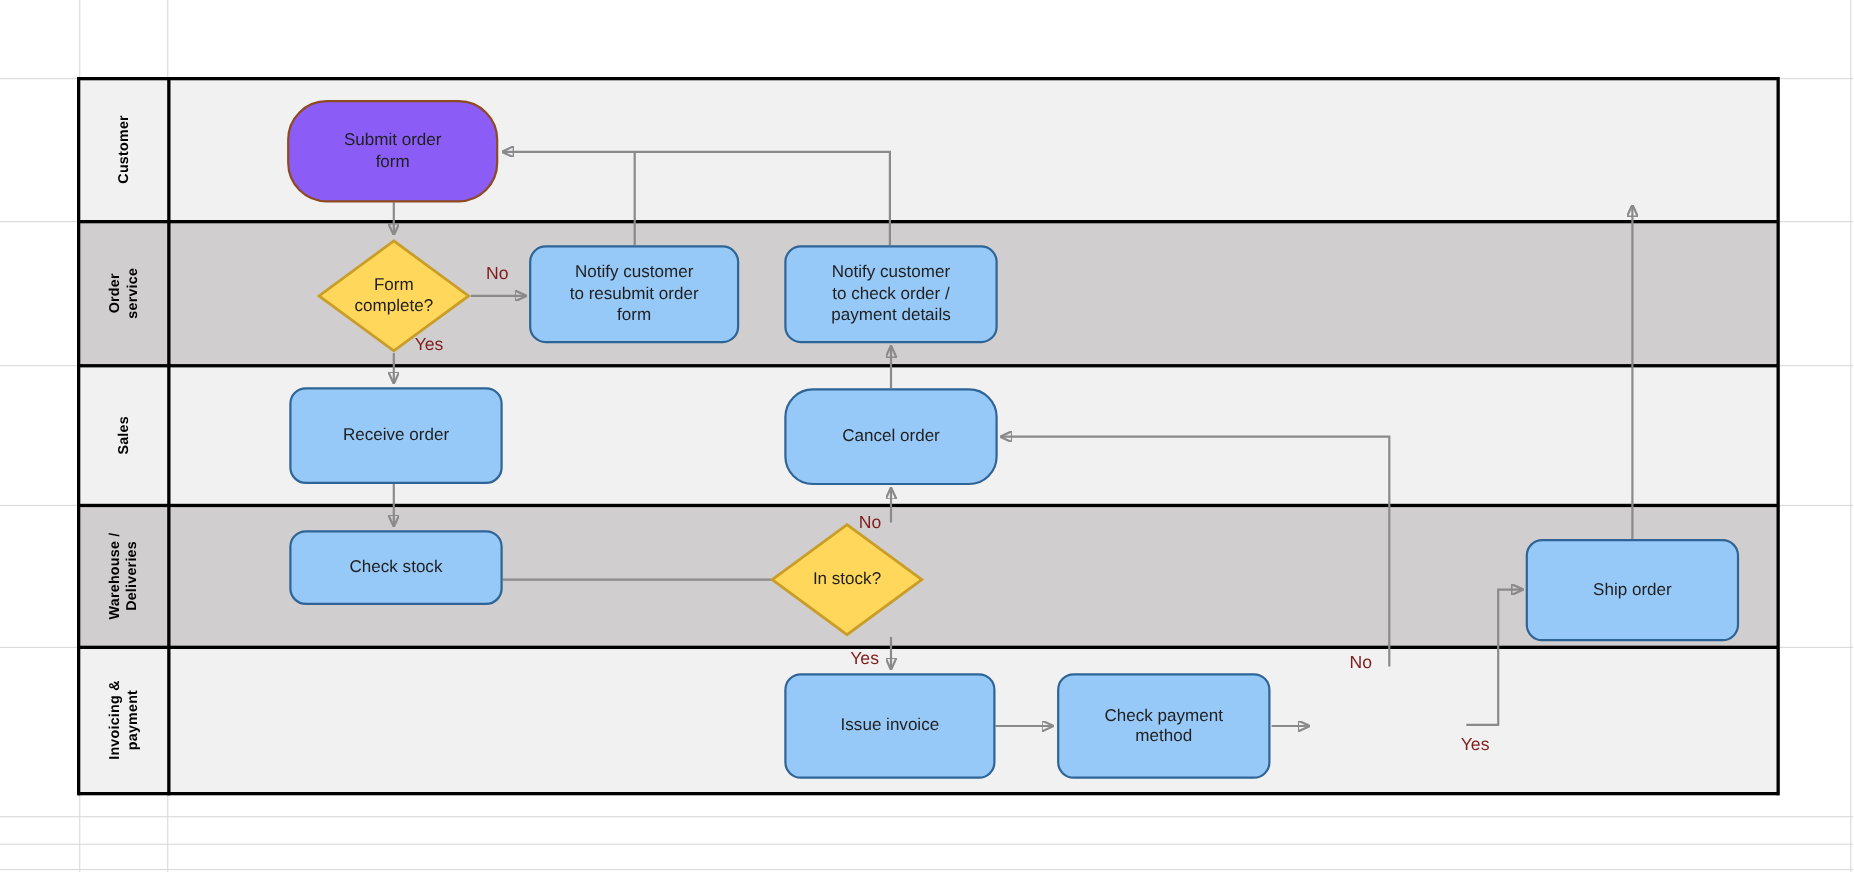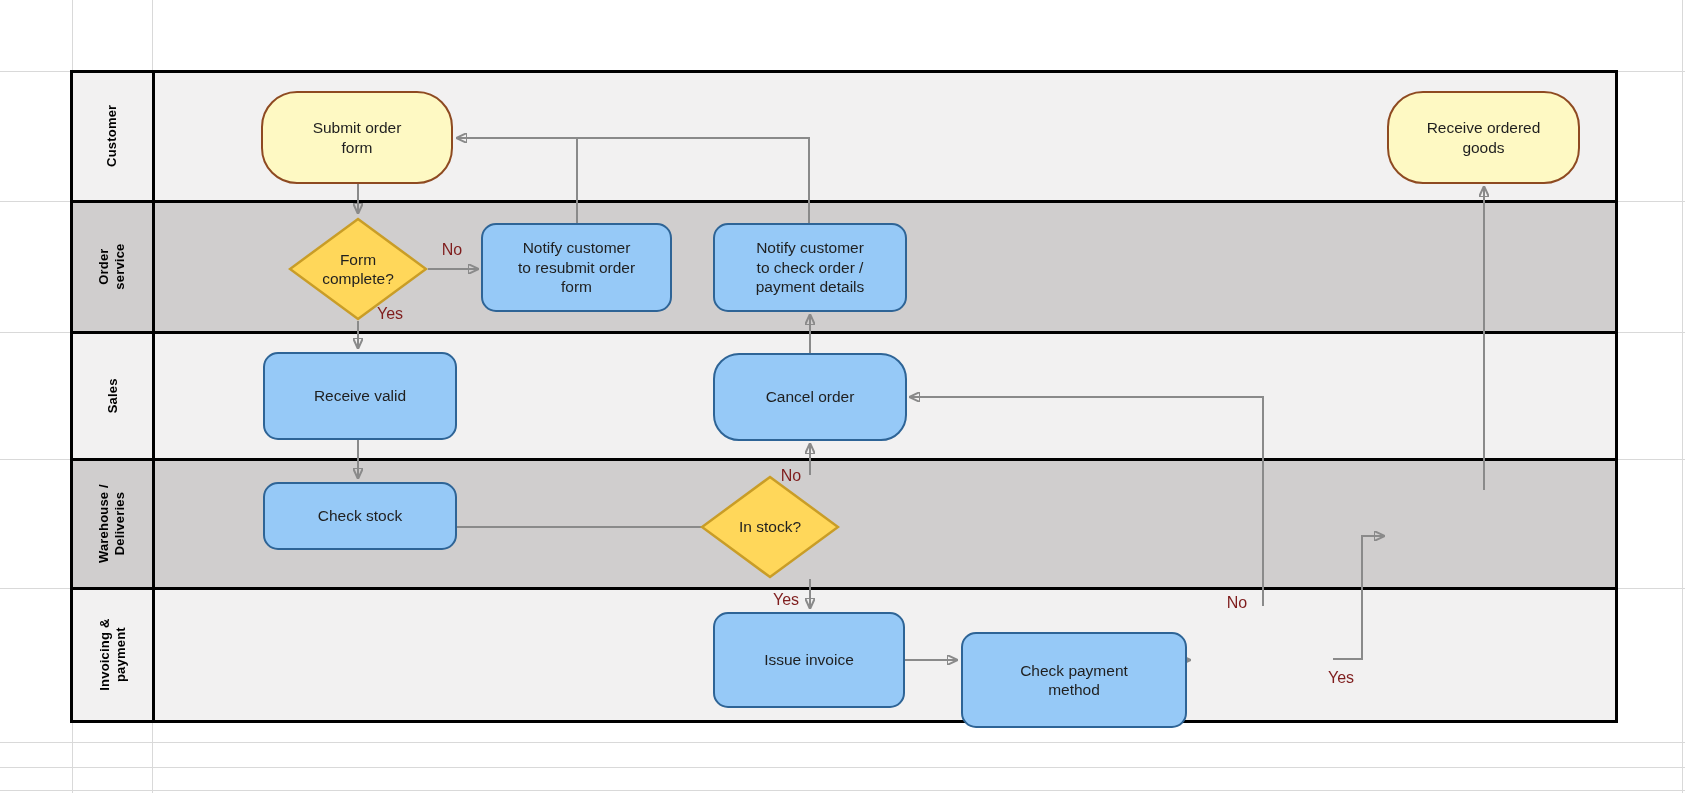--- a/index.html
+++ b/index.html
@@ -16,21 +16,21 @@
   }
   .bline{position:absolute;background:#000;}
   .edges{position:absolute;left:0;top:0;}
   .edges path{stroke:#8A8A8A;stroke-width:2;fill:none;}
   .node{
     position:absolute;display:flex;align-items:center;justify-content:center;
     text-align:center;box-sizing:border-box;color:#1F1F1F;font-size:15.5px;
     line-height:1.25;white-space:pre-line;
   }
   .process{background:#96C9F7;border:2.5px solid #2E6496;border-radius:15px;}
-  .terminator{background:#fef9c3;border:2.5px solid #8E4A21;border-radius:36px;align-items:center;}
+  .terminator{background:#8b5cf6;border:2.5px solid #8E4A21;border-radius:36px;align-items:center;}
   .decision{background:transparent;border:none;}
   .decision .dshape{position:absolute;left:0;top:0;width:100%;height:100%;}
   .decision .dlabel{position:relative;z-index:1;}
   .edge-label{
     position:absolute;transform:translate(-50%,-50%);font-size:16px;
     color:#7f1d1d;white-space:nowrap;z-index:5;
   }
 </style>
 </head>
 <body>
@@ -110,64 +110,63 @@
     <path d="M1156,660 L1190,660" marker-end="url(#arr)"></path>
     <path d="M1263,606 L1263,397 L910,397" marker-end="url(#arr)"></path>
     <path d="M1333,659 L1362,659 L1362,536 L1384,536" marker-end="url(#arr)"></path>
     <path d="M1484,490 L1484,187" marker-end="url(#arr)"></path>
   </svg>
 
   <div class="node terminator" style="left:261px;top:91px;width:192px;height:93px;">
     <span>Submit order
 form</span>
   </div>
-  <div class="node terminator" style="left:1387px;top:91px;width:193px;height:93px;">
-    <span>Receive ordered
-goods</span>
-  </div>
 
   <div class="node decision" style="left:288px;top:217px;width:140px;height:104px;">
     <svg class="dshape" viewBox="0 0 140 104" preserveAspectRatio="none">
       <polygon points="70,2 138,52 70,102 2,52" fill="#FFD75A" stroke="#C99D27" stroke-width="2.5"></polygon>
     </svg>
     <span class="dlabel">Form
 complete?</span>
   </div>
   <div class="node process" style="left:481px;top:223px;width:191px;height:89px;">
     <span>Notify customer
 to resubmit order
 form</span>
   </div>
   <div class="node process" style="left:713px;top:223px;width:194px;height:89px;">
     <span>Notify customer
 to check order /
 payment details</span>
   </div>
 
   <div class="node process" style="left:263px;top:352px;width:194px;height:88px;">
-    <span>Receive valid</span>
+    <span>Receive order</span>
   </div>
   <div class="node process" style="left:713px;top:353px;width:194px;height:88px;border-radius:26px;">
     <span>Cancel order</span>
   </div>
 
   <div class="node process" style="left:263px;top:482px;width:194px;height:68px;">
     <span>Check stock</span>
   </div>
   <div class="node decision" style="left:700px;top:475px;width:140px;height:104px;align-items:center;">
     <svg class="dshape" viewBox="0 0 140 104" preserveAspectRatio="none">
       <polygon points="70,2 138,52 70,102 2,52" fill="#FFD75A" stroke="#C99D27" stroke-width="2.5"></polygon>
     </svg>
     <span class="dlabel">In stock?</span>
   </div>
+  <div class="node process" style="left:1387px;top:490px;width:194px;height:93px;">
+    <span>Ship order</span>
+  </div>
 
   <div class="node process" style="left:713px;top:612px;width:192px;height:96px;">
     <span>Issue invoice</span>
   </div>
-  <div class="node process" style="left:961px;top:612px;width:226px;height:96px;margin-top:20px;">
+  <div class="node process" style="left:961px;top:612px;width:194px;height:96px;">
     <span>Check payment
 method</span>
   </div>
 
   <div class="edge-label" style="left:452px;top:250px;">No</div>
   <div class="edge-label" style="left:390px;top:314px;">Yes</div>
   <div class="edge-label" style="left:791px;top:476px;">No</div>
   <div class="edge-label" style="left:786px;top:600px;">Yes</div>
   <div class="edge-label" style="left:1237px;top:603px;">No</div>
   <div class="edge-label" style="left:1341px;top:678px;">Yes</div>

